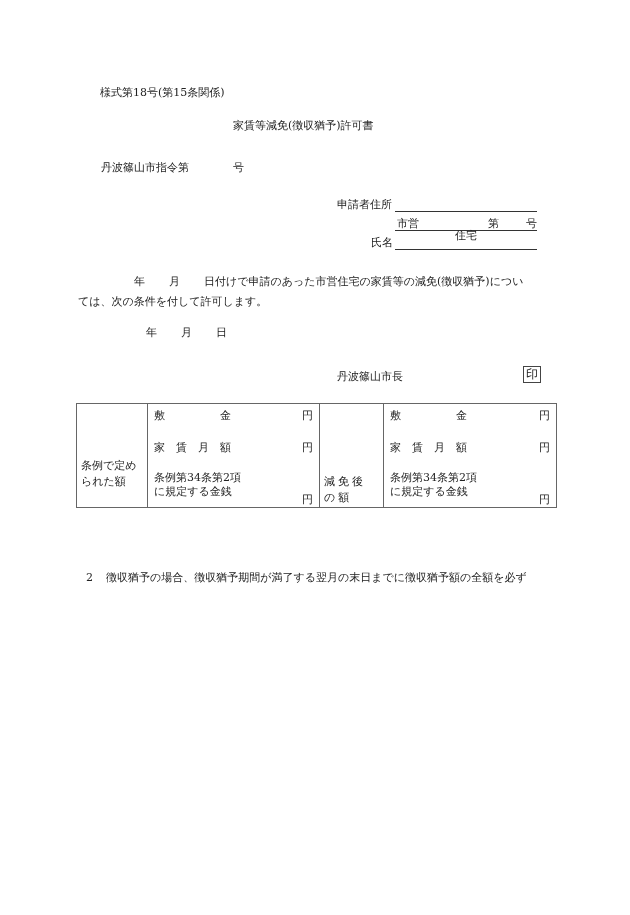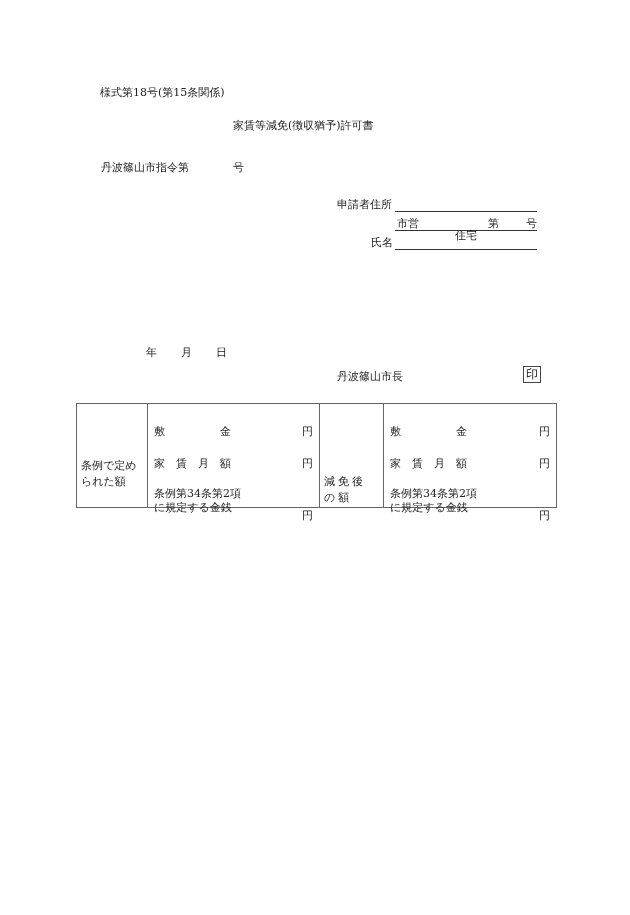--- a/index.html
+++ b/index.html
@@ -21,21 +21,21 @@
     .title { left: 233px; top: 118px; }
     .directive { left: 101px; top: 160px; }
     .directive .gap { display: inline-block; width: 44px; }
 
     .applicant { left: 337px; top: 197px; width: 202px; }
     .app-label { position: absolute; }
     .app-line { position: absolute; border-bottom: 1px solid #333; height: 14px; }
 
     .body-text { left: 78px; top: 272px; line-height: 20px; width: 480px; white-space: normal; }
     .body-text .l1 { padding-left: 56px; }
-    .date-line { left: 146px; top: 345px; }
+    .date-line { left: 146px; top: 325px; }
     .gapw { display: inline-block; width: 24px; }
     .mayor { left: 337px; top: 369px; }
     .seal {
       left: 523px; top: 366px;
       border: 1px solid #444; padding: 0 2px; line-height: 15px; font-size: 12px;
     }
 
     table.cond {
       position: absolute;
       left: 76px; top: 403px;
@@ -44,21 +44,21 @@
       table-layout: fixed;
     }
     table.cond td {
       border: 1px solid #666;
       vertical-align: top;
       padding: 0;
       position: relative;
     }
     .lbl { padding: 0 4px; }
     .amt-cell { height: 103px; }
-    .amt-line { position: absolute; left: 6px; right: 6px; margin-top: 16px; }
+    .amt-line { position: absolute; left: 6px; right: 6px; }
     .amt-line .yen { position: absolute; right: 0; }
     .period-cell { height: 55px; }
 
     .notes { left: 86px; top: 568px; line-height: 20px; }
     .notes .item { position: relative; }
     .notes .num { display: inline-block; width: 20px; }
     .notes .cont { padding-left: 20px; }
   </style>
 </head>
 <body>
@@ -77,20 +77,22 @@
   <div class="app-label" style="left:60px;top:19px;">市営</div>
   <div class="app-label" style="left:118px;top:31px;">住宅</div>
   <div class="app-label" style="left:151px;top:19px;">第</div>
   <div class="app-label" style="left:189px;top:19px;">号</div>
 
   <div class="app-label" style="left:34px;top:38px;">氏名</div>
   <div class="app-line" style="left:58px;top:38px;width:142px;"></div>
 </div>
 
 <div class="abs body-text">
+  <div class="l1"><span>年</span><span class="gapw"></span><span>月</span><span class="gapw"></span><span>日付けで申請のあった市営住宅の家賃等の減免(徴収猶予)につい</span></div>
+  <div><span>ては、次の条件を付して許可します。</span></div>
 </div>
 
 <div class="abs date-line">
   <span>年</span><span class="gapw"></span><span>月</span><span class="gapw"></span><span>日</span>
 </div>
 
 <div class="abs mayor">丹波篠山市長</div>
 <div class="abs seal">印</div>
 
 <table class="cond">
@@ -122,13 +124,14 @@
       <div class="amt-line" style="top:66px;">
             <div>条例第34条第2項</div>
           </div>
       <div class="amt-line" style="top:80px;"><span>に規定する金銭</span><span class="yen" style="top:8px;">円</span></div>
     </td>
   </tr>
 </tbody>
   </table>
 
 <div class="abs notes">
+  <div class="item"><span class="num">2</span><span>徴収猶予の場合、徴収猶予期間が満了する翌月の末日までに徴収猶予額の全額を必ず</span></div>
 </div>
 
 </body></html>

